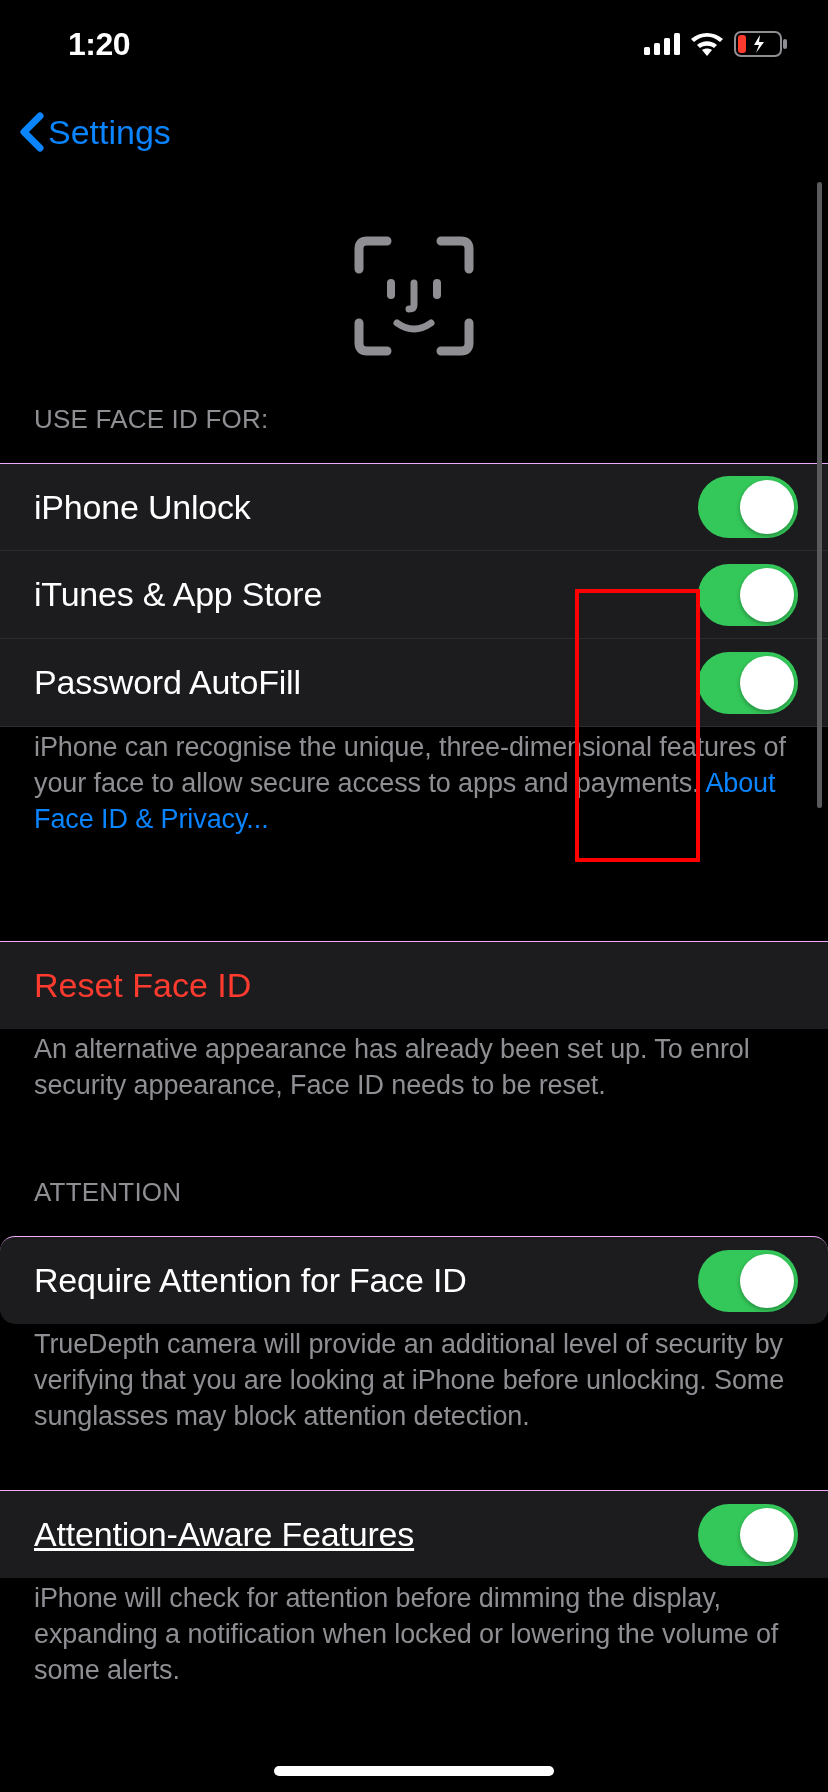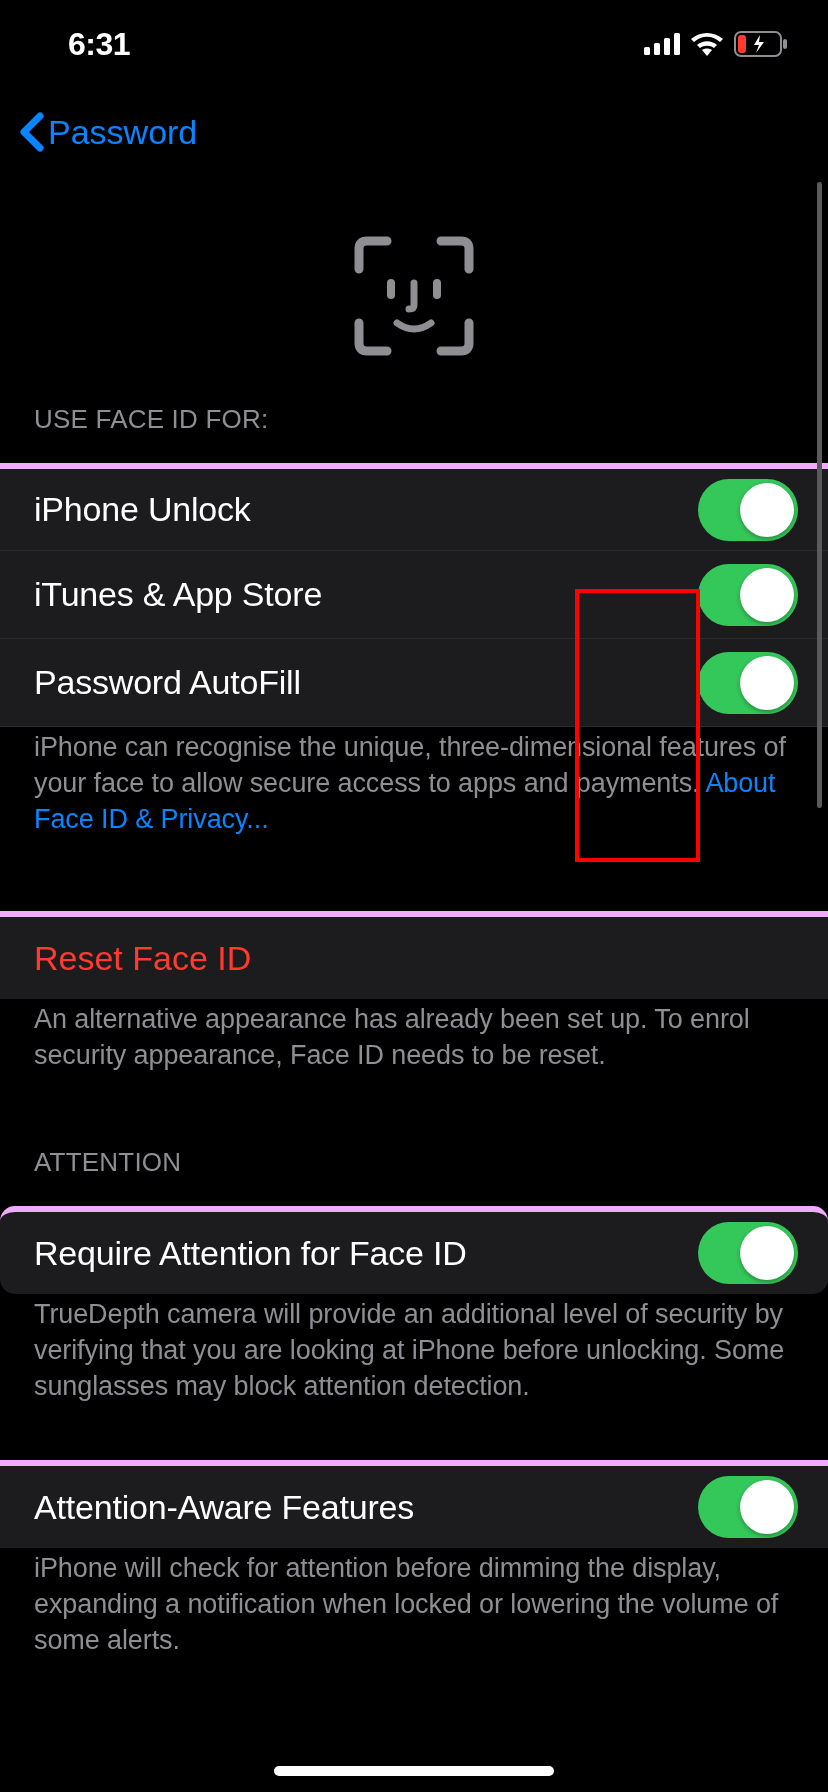--- a/index.html
+++ b/index.html
@@ -87,21 +87,21 @@
       min-height: 88px;
       display: flex;
       align-items: center;
       justify-content: space-between;
       padding: 0 30px 0 34px;
       border-bottom: 1px solid #2c2c2e;
     }
     .row:last-of-type {
       border-bottom: none;
     }
-    .group-first { border-top: 6px solid #f0abfc; }
+    .group-first { border-top: 1px solid #f0abfc; }
     .row-label {
       font-size: 34px;
       font-weight: 400;
       letter-spacing: -0.2px;
     }
     .row-label-red {
       font-size: 34px;
       font-weight: 400;
       color: #ff3b30;
     }
@@ -151,21 +151,21 @@
       height: 10px;
       background: #fff;
       border-radius: 5px;
     }
     .spacer-lg { height: 46px; }
   </style>
 </head>
 <body>
 
 <div class="status-bar">
-  <div class="status-time">6:31</div>
+  <div class="status-time">1:20</div>
   <div class="status-icons">
     <svg width="36" height="22" viewBox="0 0 36 22">
       <rect x="0" y="14" width="6" height="8" rx="1.5" fill="#fff"></rect>
       <rect x="10" y="10" width="6" height="12" rx="1.5" fill="#fff"></rect>
       <rect x="20" y="5" width="6" height="17" rx="1.5" fill="#fff"></rect>
       <rect x="30" y="0" width="6" height="22" rx="1.5" fill="#fff"></rect>
     </svg>
     <svg width="34" height="24" viewBox="0 0 34 24">
       <path d="M17 24 L22 18 C19 16 15 16 12 18 Z" fill="#fff"></path>
       <path d="M7 13 C13 8 21 8 27 13 L24 16 C20 13 14 13 10 16 Z" fill="#fff"></path>
@@ -178,21 +178,21 @@
       <path d="M26 4 L20 14 L25 14 L22 22 L30 11 L25 11 Z" fill="#fff"></path>
     </svg>
   </div>
 </div>
 
 <div class="nav-bar">
   <div class="back-link">
     <svg width="26" height="40" viewBox="0 0 26 40">
       <path d="M22 4 L6 20 L22 36" stroke="#0a84ff" stroke-width="7" fill="none" stroke-linecap="round" stroke-linejoin="round"></path>
     </svg>
-    <span>Password</span>
+    <span>Settings</span>
   </div>
 </div>
 
 <div class="content">
 
   <div class="faceid-hero">
     <svg width="130" height="130" viewBox="0 0 130 130">
       <path d="M10 38 L10 18 Q10 10 18 10 L38 10" stroke="#8e8e93" stroke-width="9" fill="none" stroke-linecap="round"></path>
       <path d="M92 10 L112 10 Q120 10 120 18 L120 38" stroke="#8e8e93" stroke-width="9" fill="none" stroke-linecap="round"></path>
       <path d="M120 92 L120 112 Q120 120 112 120 L92 120" stroke="#8e8e93" stroke-width="9" fill="none" stroke-linecap="round"></path>
@@ -224,42 +224,42 @@
         <div class="toggle-knob"></div>
       </div>
   </div>
 
   <div class="footer-text">
     <span>iPhone can recognise the unique, three-dimensional features of your face to allow secure access to apps and payments. </span><span class="footer-link">About Face ID &amp; Privacy...</span>
   </div>
 
   <div class="spacer-lg"></div>
 
-  <div class="row group-first" style="border-bottom:none;">
+  <div class="row group-first" style="border-bottom:none;margin-top:30px;">
     <span class="row-label-red">Reset Face ID</span>
   </div>
 
   <div class="footer-text">An alternative appearance has already been set up. To enrol security appearance, Face ID needs to be reset.</div>
 
   <div style="height:28px;"></div>
 
   <div class="section-header">ATTENTION</div>
 
   <div class="row group-first" style="border-bottom:none;border-radius:15px;">
     <span class="row-label">Require Attention for Face ID</span>
     <div class="toggle">
         <div class="toggle-knob"></div>
       </div>
   </div>
 
   <div class="footer-text">TrueDepth camera will provide an additional level of security by verifying that you are looking at iPhone before unlocking. Some sunglasses may block attention detection.</div>
 
   <div style="height:28px;"></div>
 
-  <div class="row group-first" style="border-bottom:none;">
+  <div class="row group-first" style="border-bottom:none;text-decoration:underline;">
     <span class="row-label">Attention-Aware Features</span>
     <div class="toggle">
         <div class="toggle-knob"></div>
       </div>
   </div>
 
   <div class="footer-text">iPhone will check for attention before dimming the display, expanding a notification when locked or lowering the volume of some alerts.</div>
 
   <div class="scroll-area"></div>
   <div class="highlight-box"></div>

